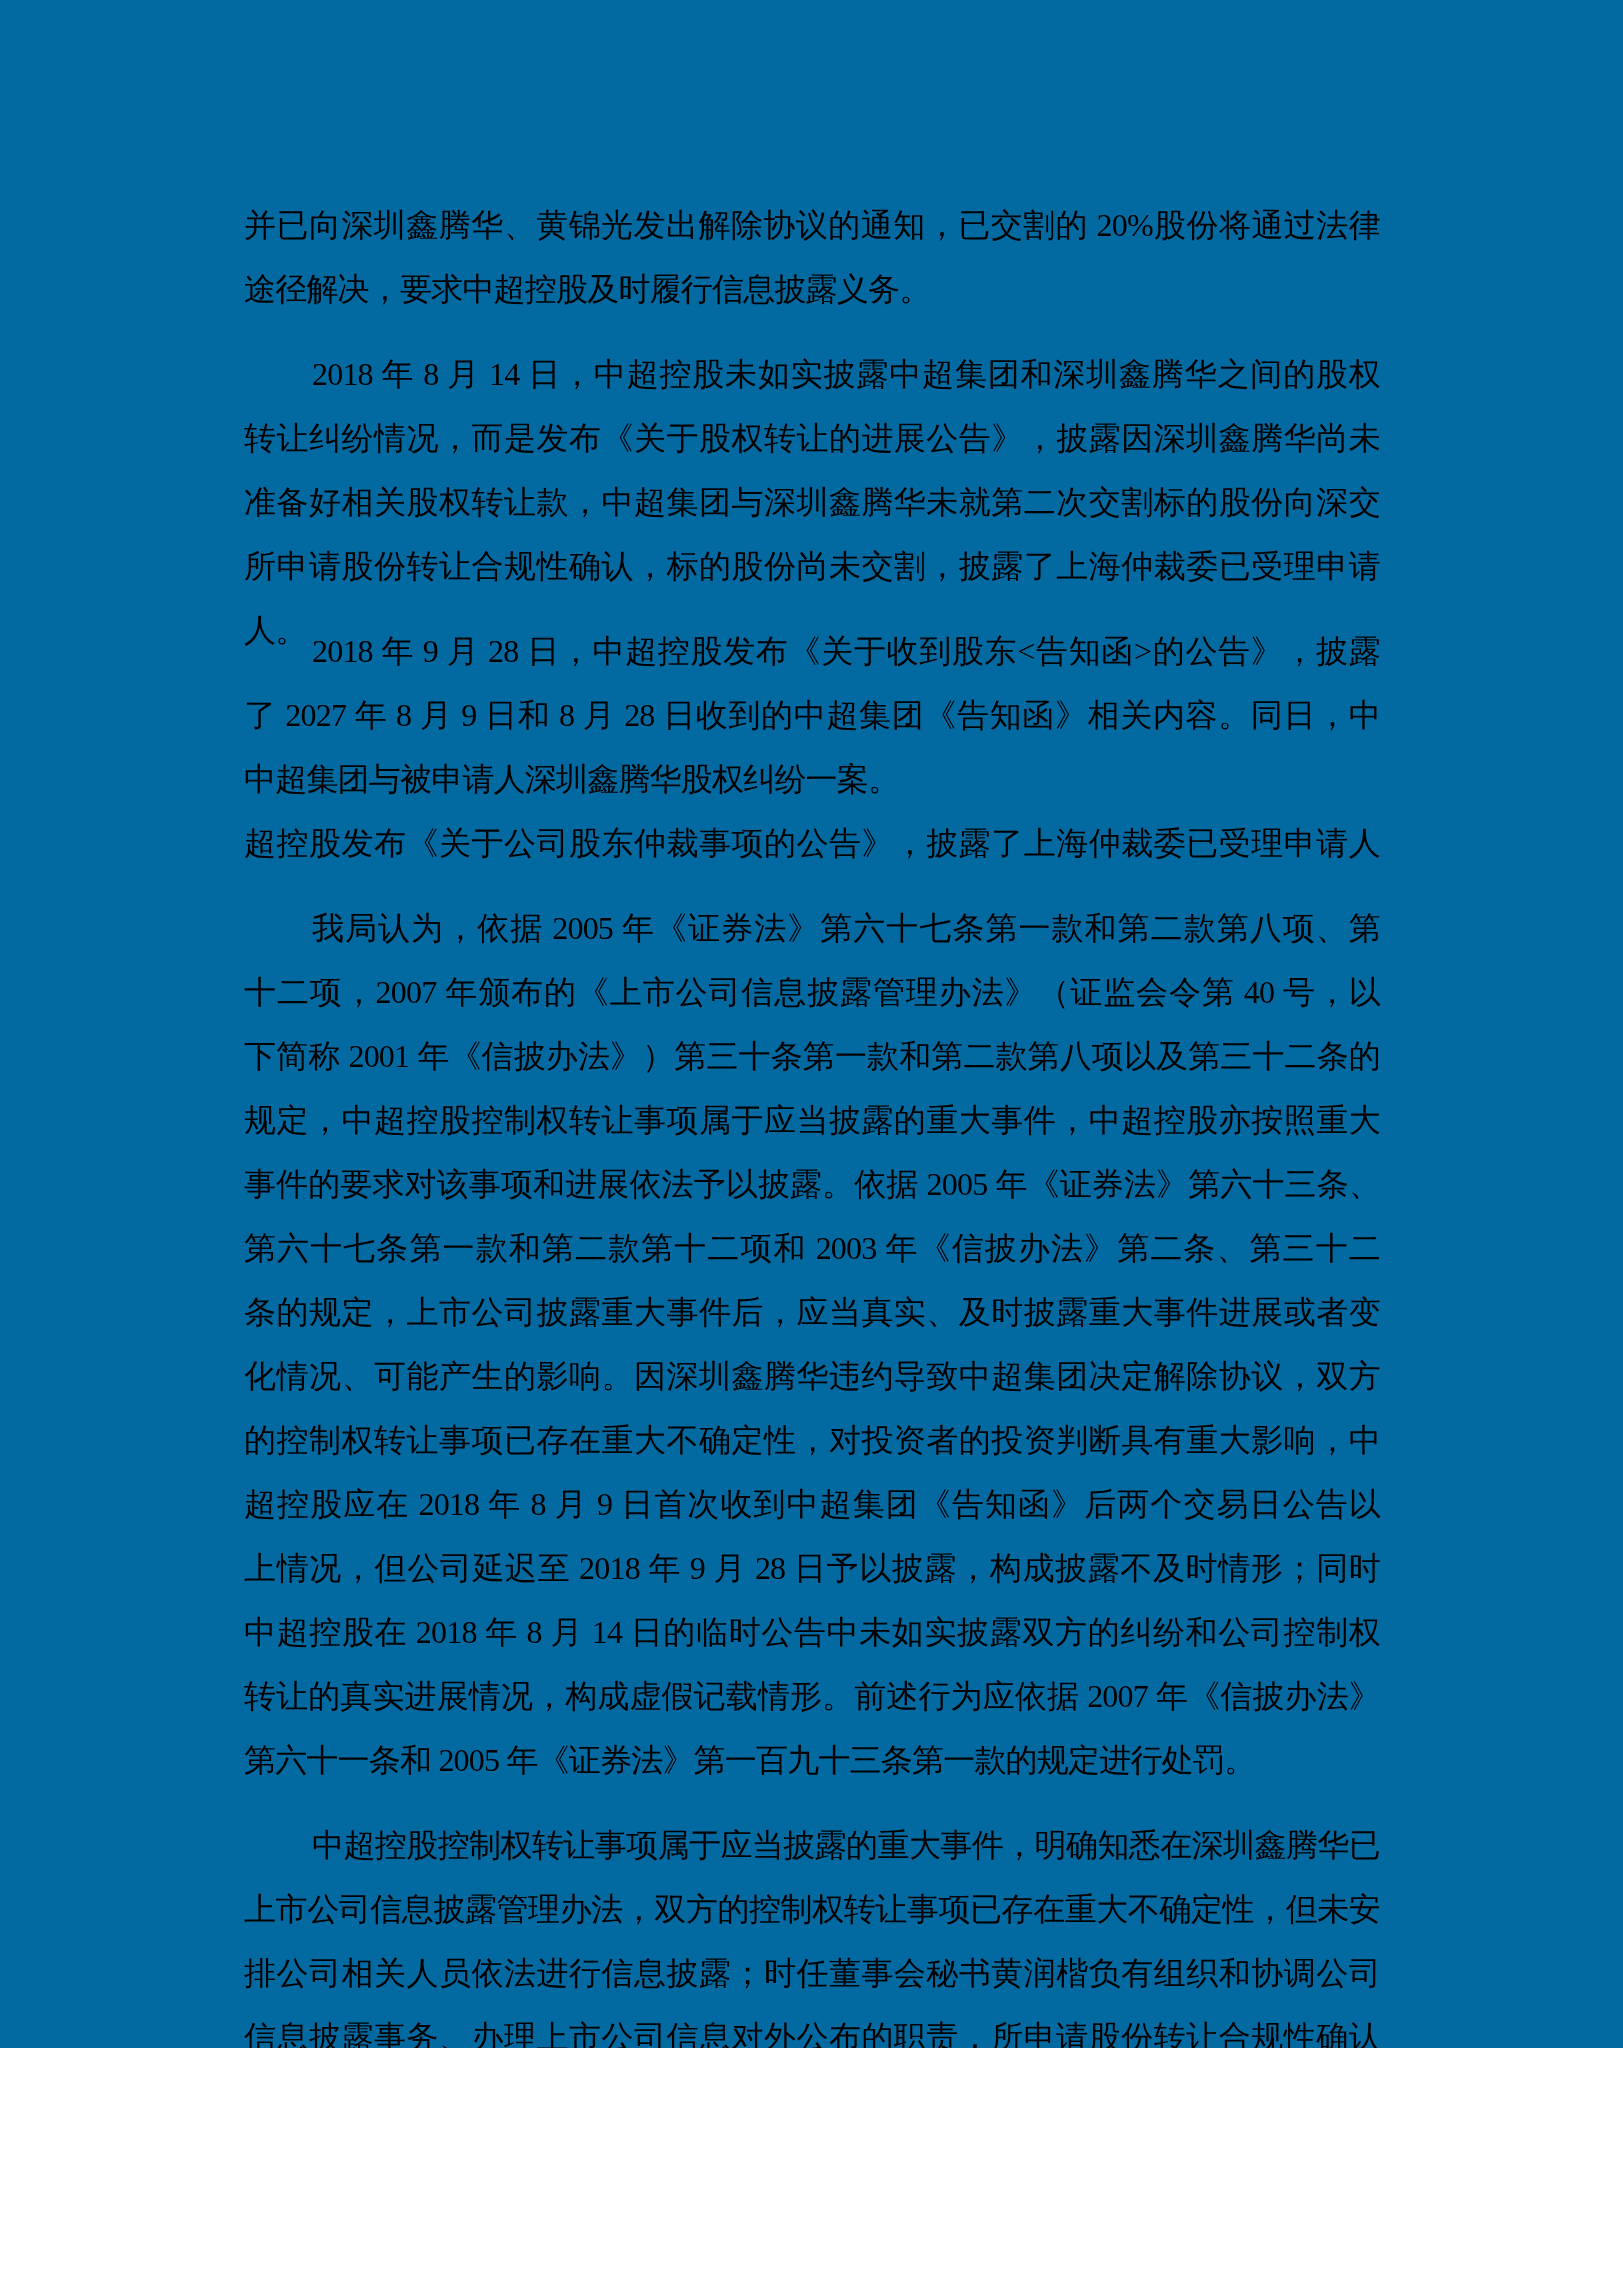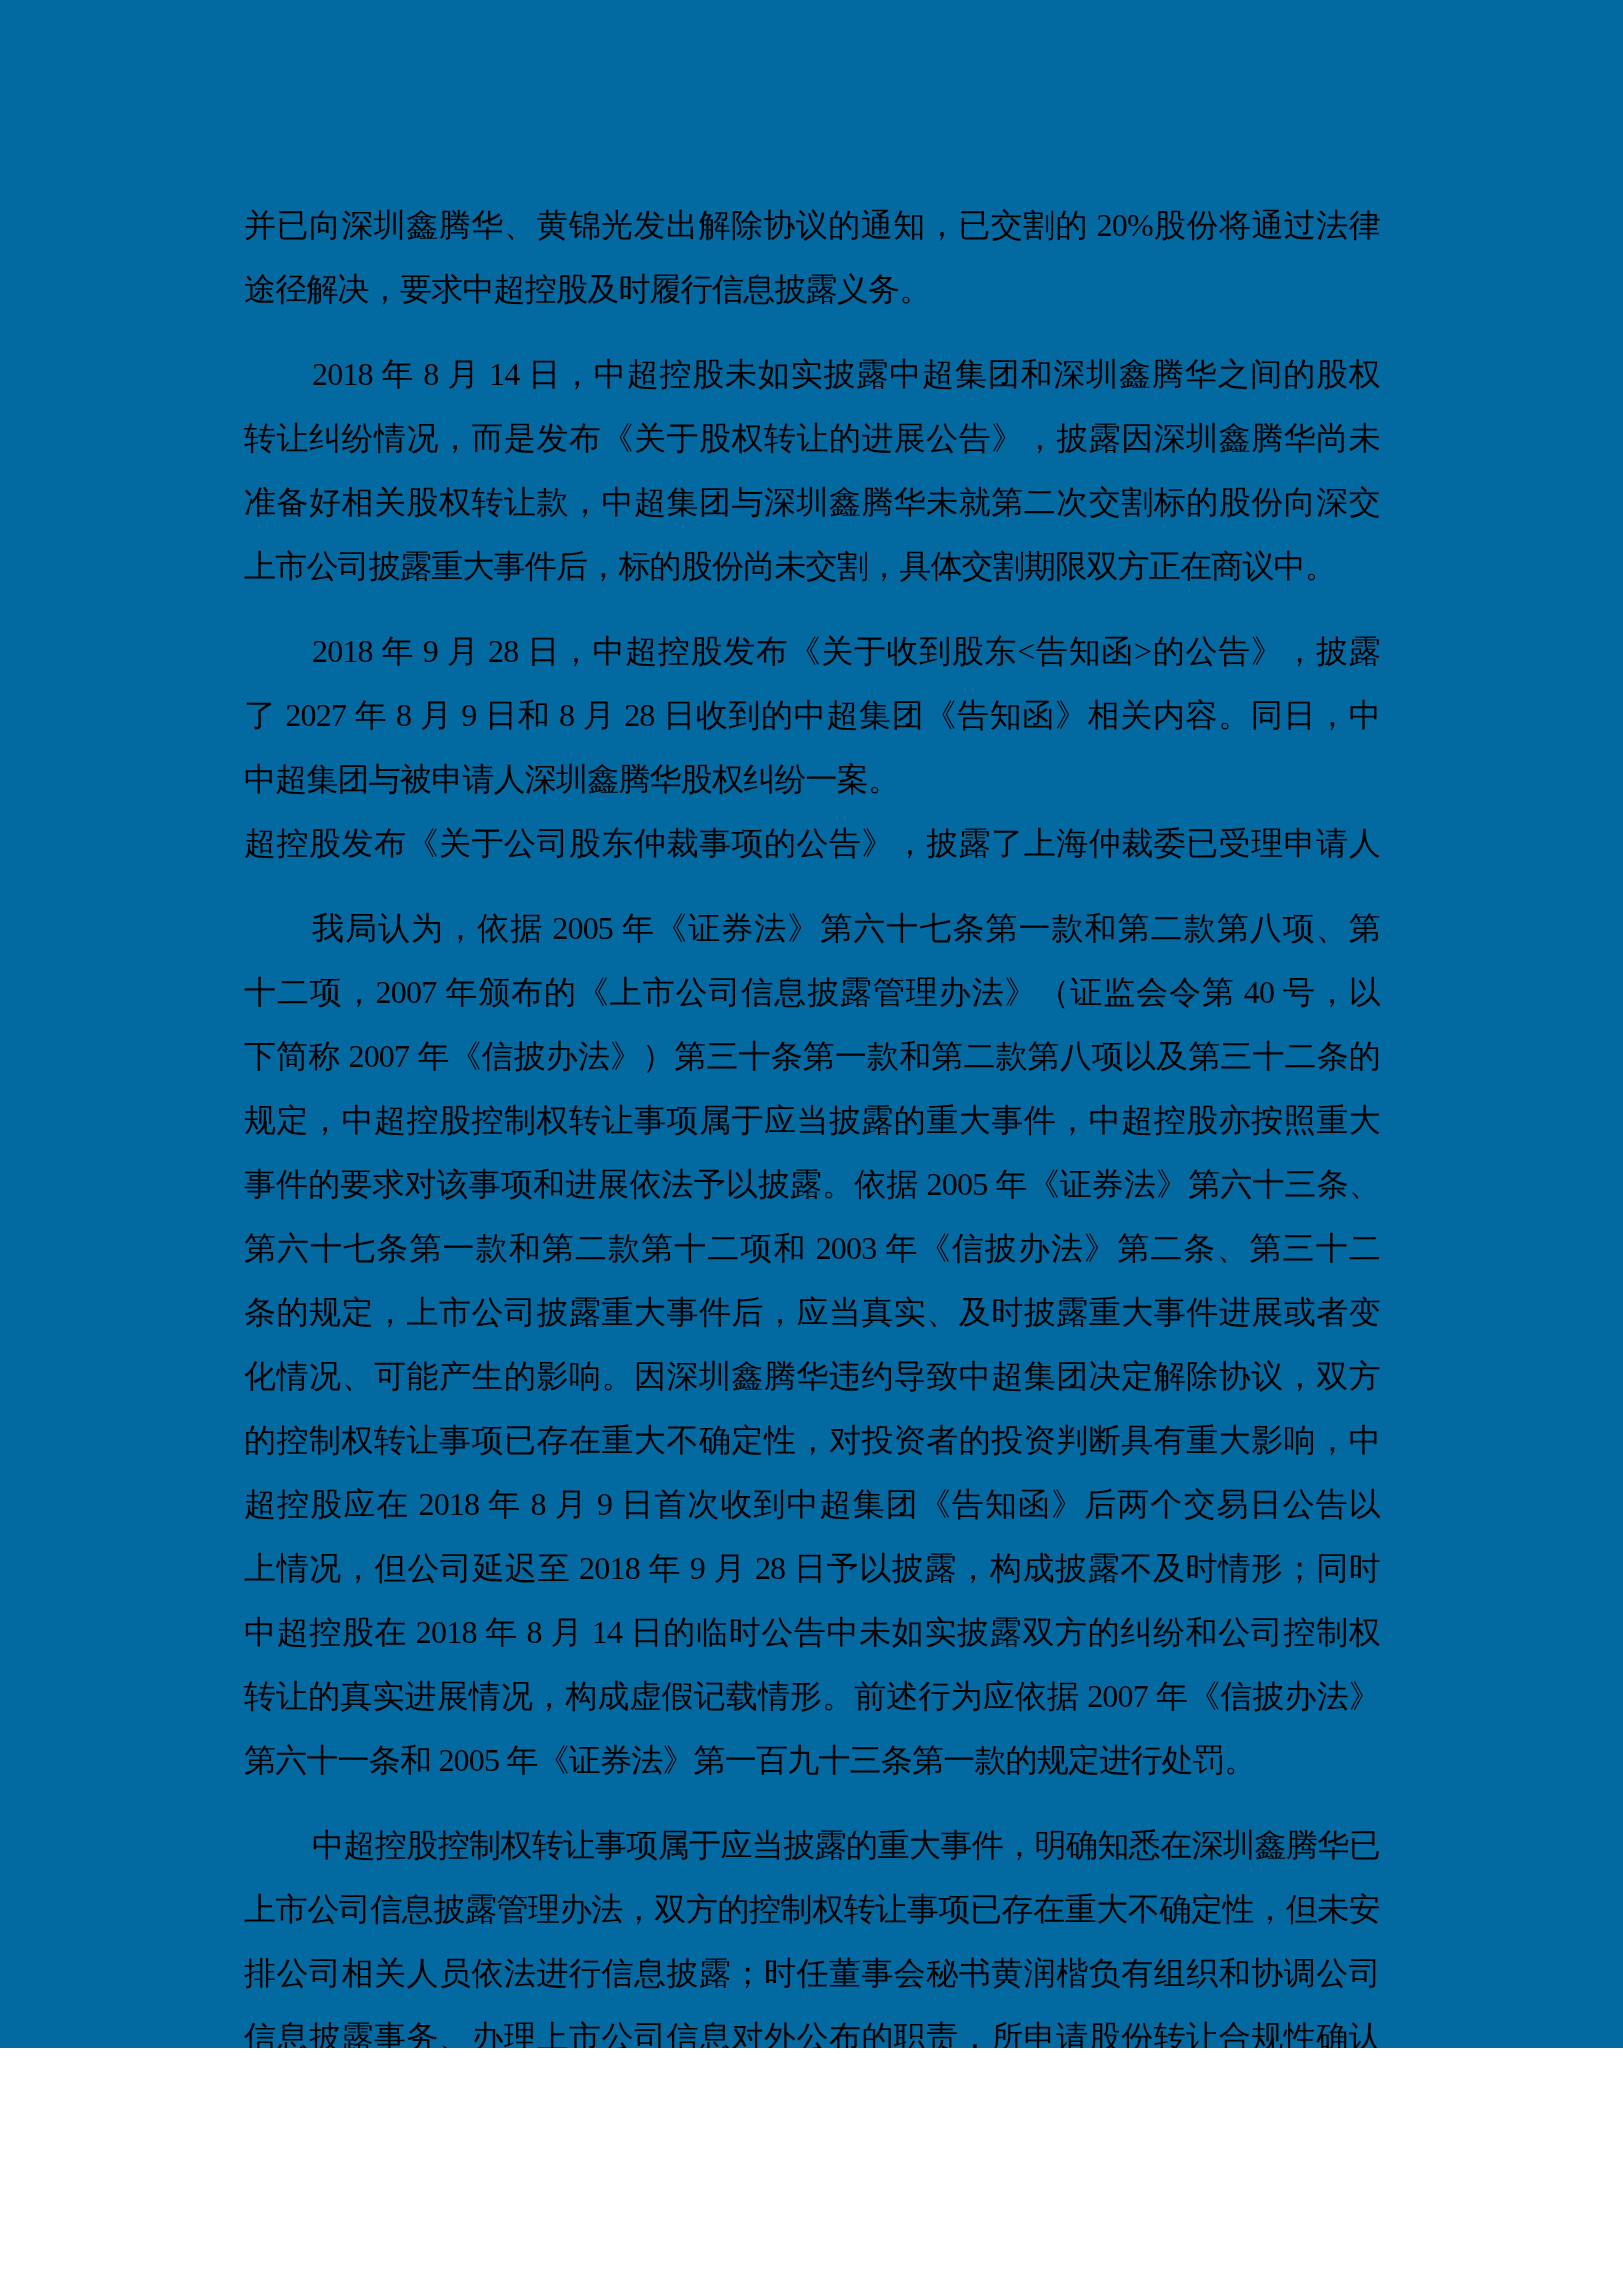--- a/index.html
+++ b/index.html
@@ -56,34 +56,34 @@
 
     <div class="para">
       <div class="line">并已向深圳鑫腾华、黄锦光发出解除协议的通知，已交割的 20%股份将通过法律</div>
       <div class="line short">途径解决，要求中超控股及时履行信息披露义务。</div>
     </div>
 
     <div class="para">
       <div class="line indent">2018 年 8 月 14 日，中超控股未如实披露中超集团和深圳鑫腾华之间的股权</div>
       <div class="line">转让纠纷情况，而是发布《关于股权转让的进展公告》，披露因深圳鑫腾华尚未</div>
       <div class="line">准备好相关股权转让款，中超集团与深圳鑫腾华未就第二次交割标的股份向深交</div>
-      <div class="line short">上市公司披露重大事件后，标的股份尚未交割，具体交割期限双方正在商议中。</div>
+      <div class="line short">所申请股份转让合规性确认，标的股份尚未交割，披露了上海仲裁委已受理申请人。</div>
     </div>
 
     <div class="para">
       <div class="line indent">2018 年 9 月 28 日，中超控股发布《关于收到股东&lt;告知函&gt;的公告》，披露</div>
       <div class="line">了 2027 年 8 月 9 日和 8 月 28 日收到的中超集团《告知函》相关内容。同日，中</div>
       <div class="line short">中超集团与被申请人深圳鑫腾华股权纠纷一案。</div>
       <div class="line">超控股发布《关于公司股东仲裁事项的公告》，披露了上海仲裁委已受理申请人</div>
     </div>
 
     <div class="para">
       <div class="line indent">我局认为，依据 2005 年《证券法》第六十七条第一款和第二款第八项、第</div>
       <div class="line">十二项，2007 年颁布的《上市公司信息披露管理办法》（证监会令第 40 号，以</div>
-      <div class="line">下简称 2007 年《信披办法》）第三十条第一款和第二款第八项以及第三十二条的</div>
+      <div class="line">下简称 2001 年《信披办法》）第三十条第一款和第二款第八项以及第三十二条的</div>
       <div class="line">规定，中超控股控制权转让事项属于应当披露的重大事件，中超控股亦按照重大</div>
       <div class="line">事件的要求对该事项和进展依法予以披露。依据 2005 年《证券法》第六十三条、</div>
       <div class="line">第六十七条第一款和第二款第十二项和 2003 年《信披办法》第二条、第三十二</div>
       <div class="line">条的规定，上市公司披露重大事件后，应当真实、及时披露重大事件进展或者变</div>
       <div class="line">化情况、可能产生的影响。因深圳鑫腾华违约导致中超集团决定解除协议，双方</div>
       <div class="line">的控制权转让事项已存在重大不确定性，对投资者的投资判断具有重大影响，中</div>
       <div class="line">超控股应在 2018 年 8 月 9 日首次收到中超集团《告知函》后两个交易日公告以</div>
       <div class="line">上情况，但公司延迟至 2018 年 9 月 28 日予以披露，构成披露不及时情形；同时</div>
       <div class="line">中超控股在 2018 年 8 月 14 日的临时公告中未如实披露双方的纠纷和公司控制权</div>
       <div class="line">转让的真实进展情况，构成虚假记载情形。前述行为应依据 2007 年《信披办法》</div>

